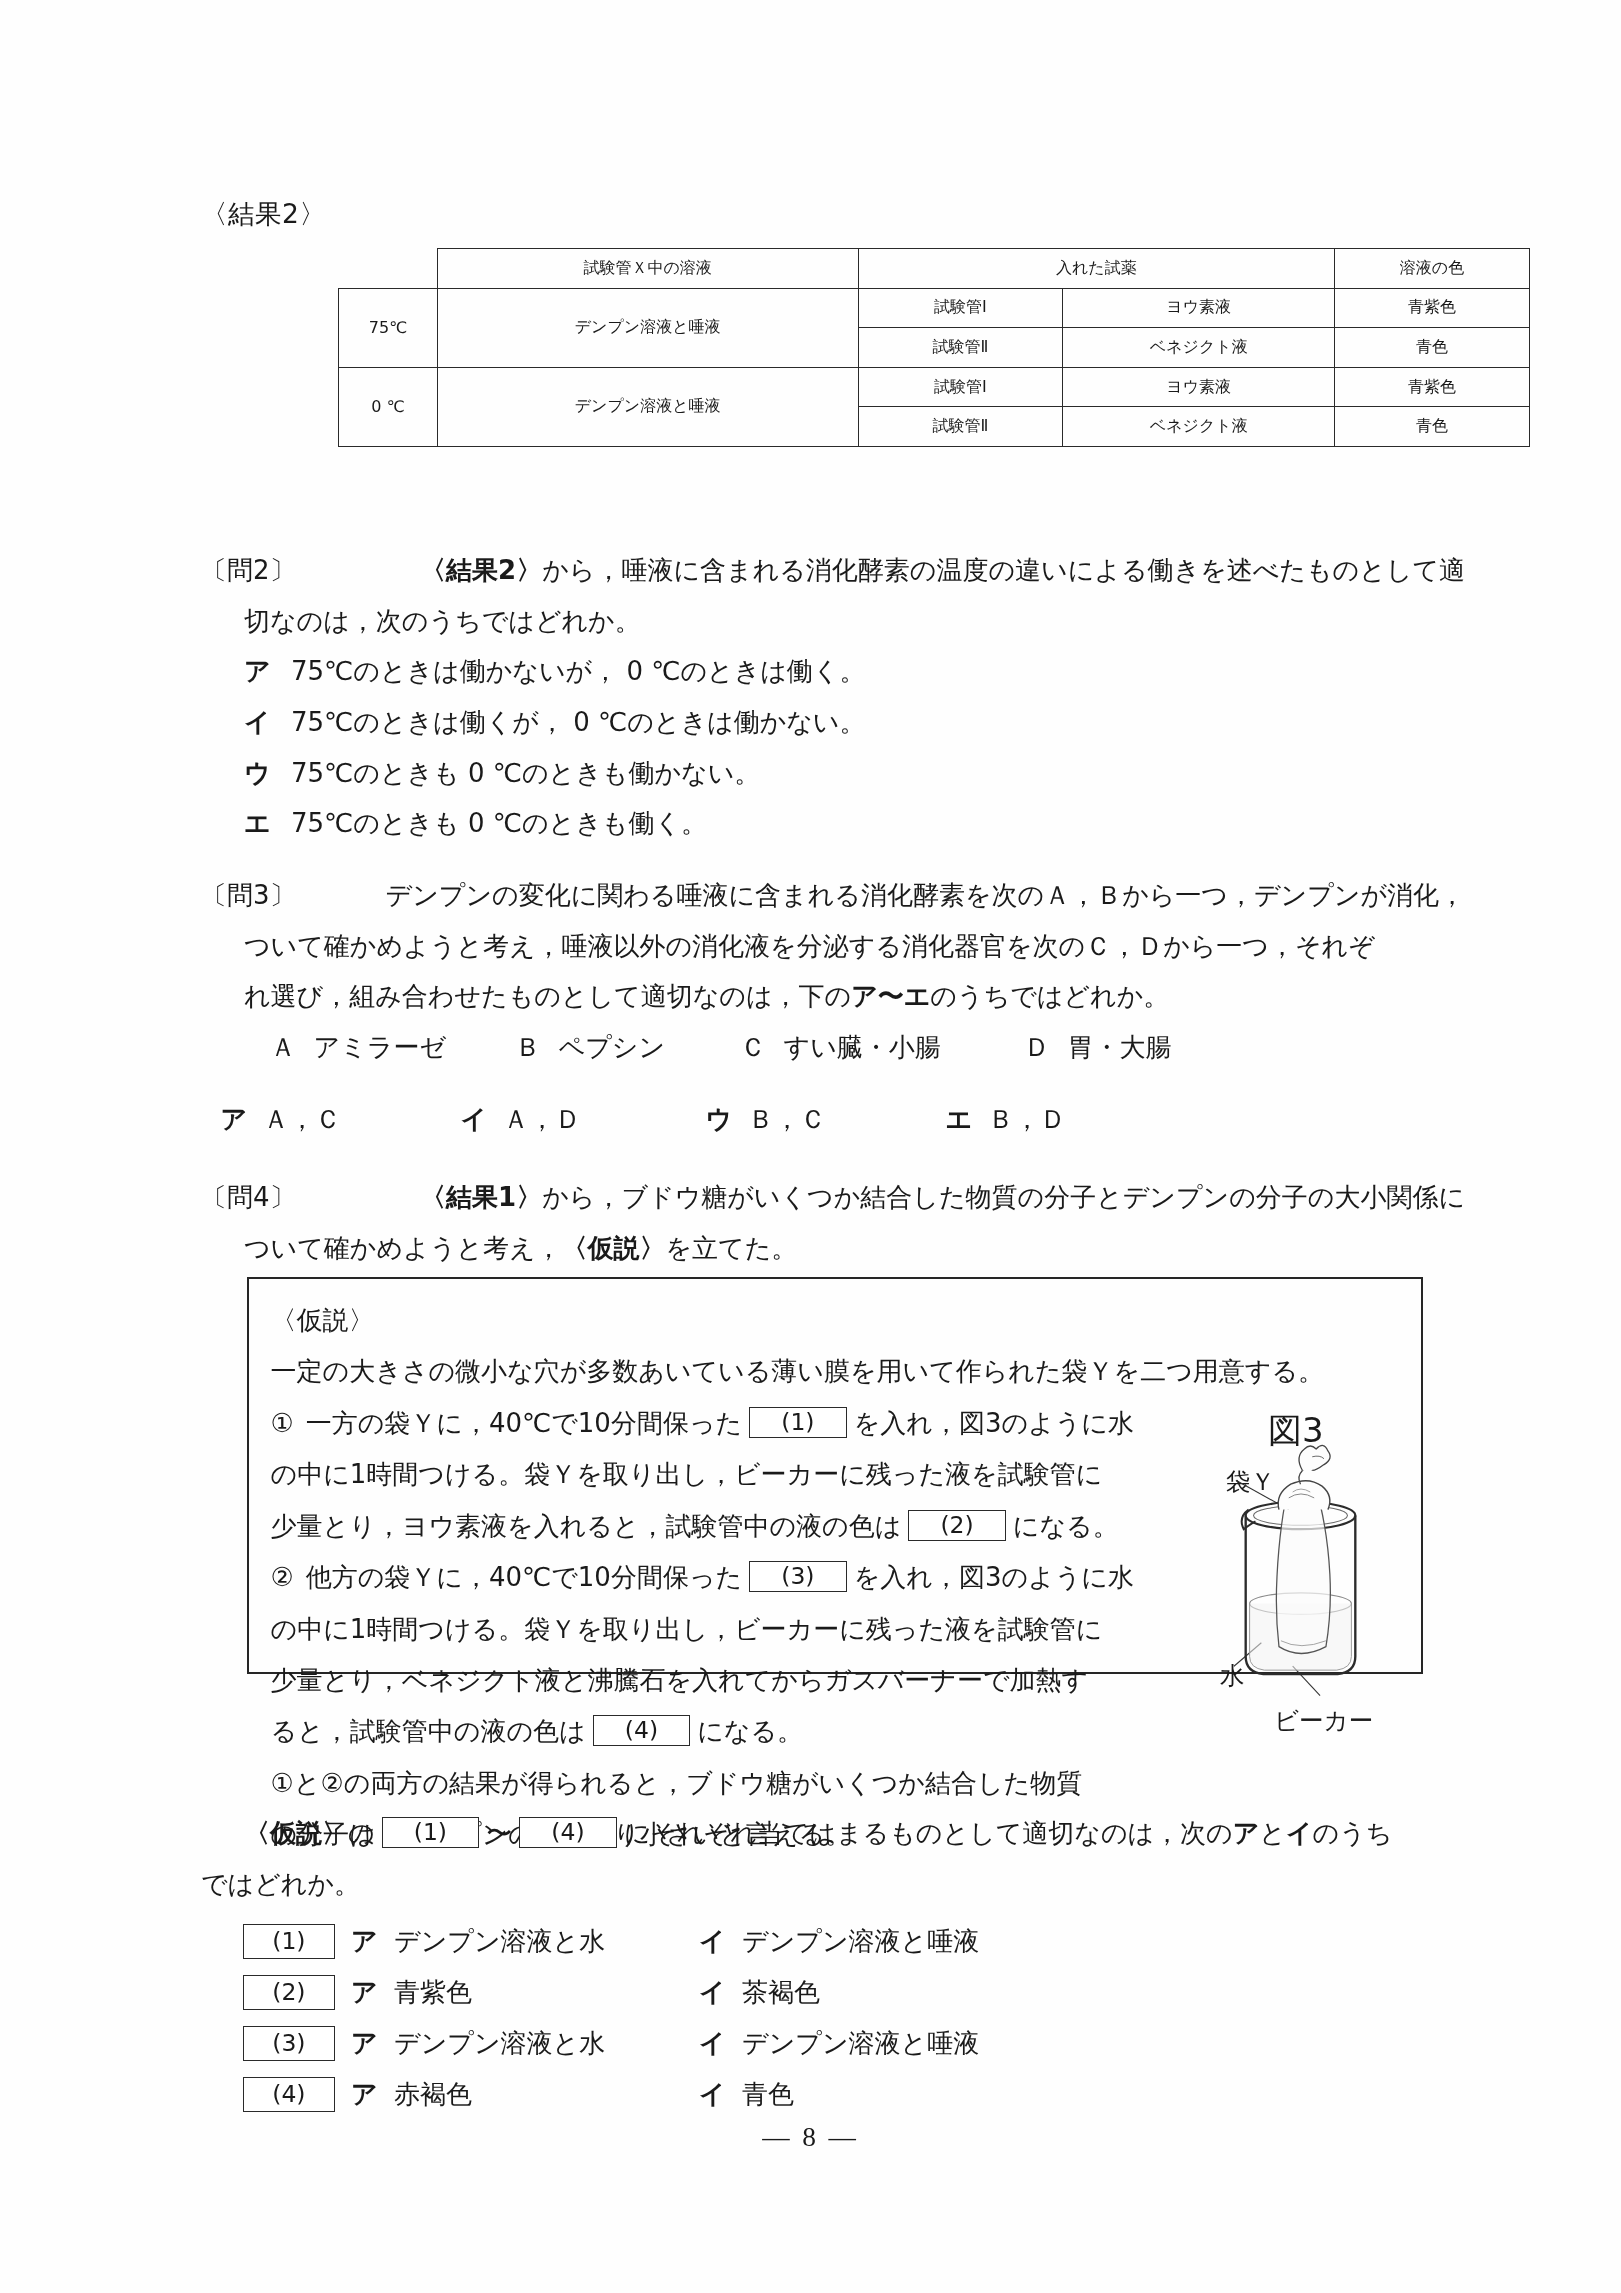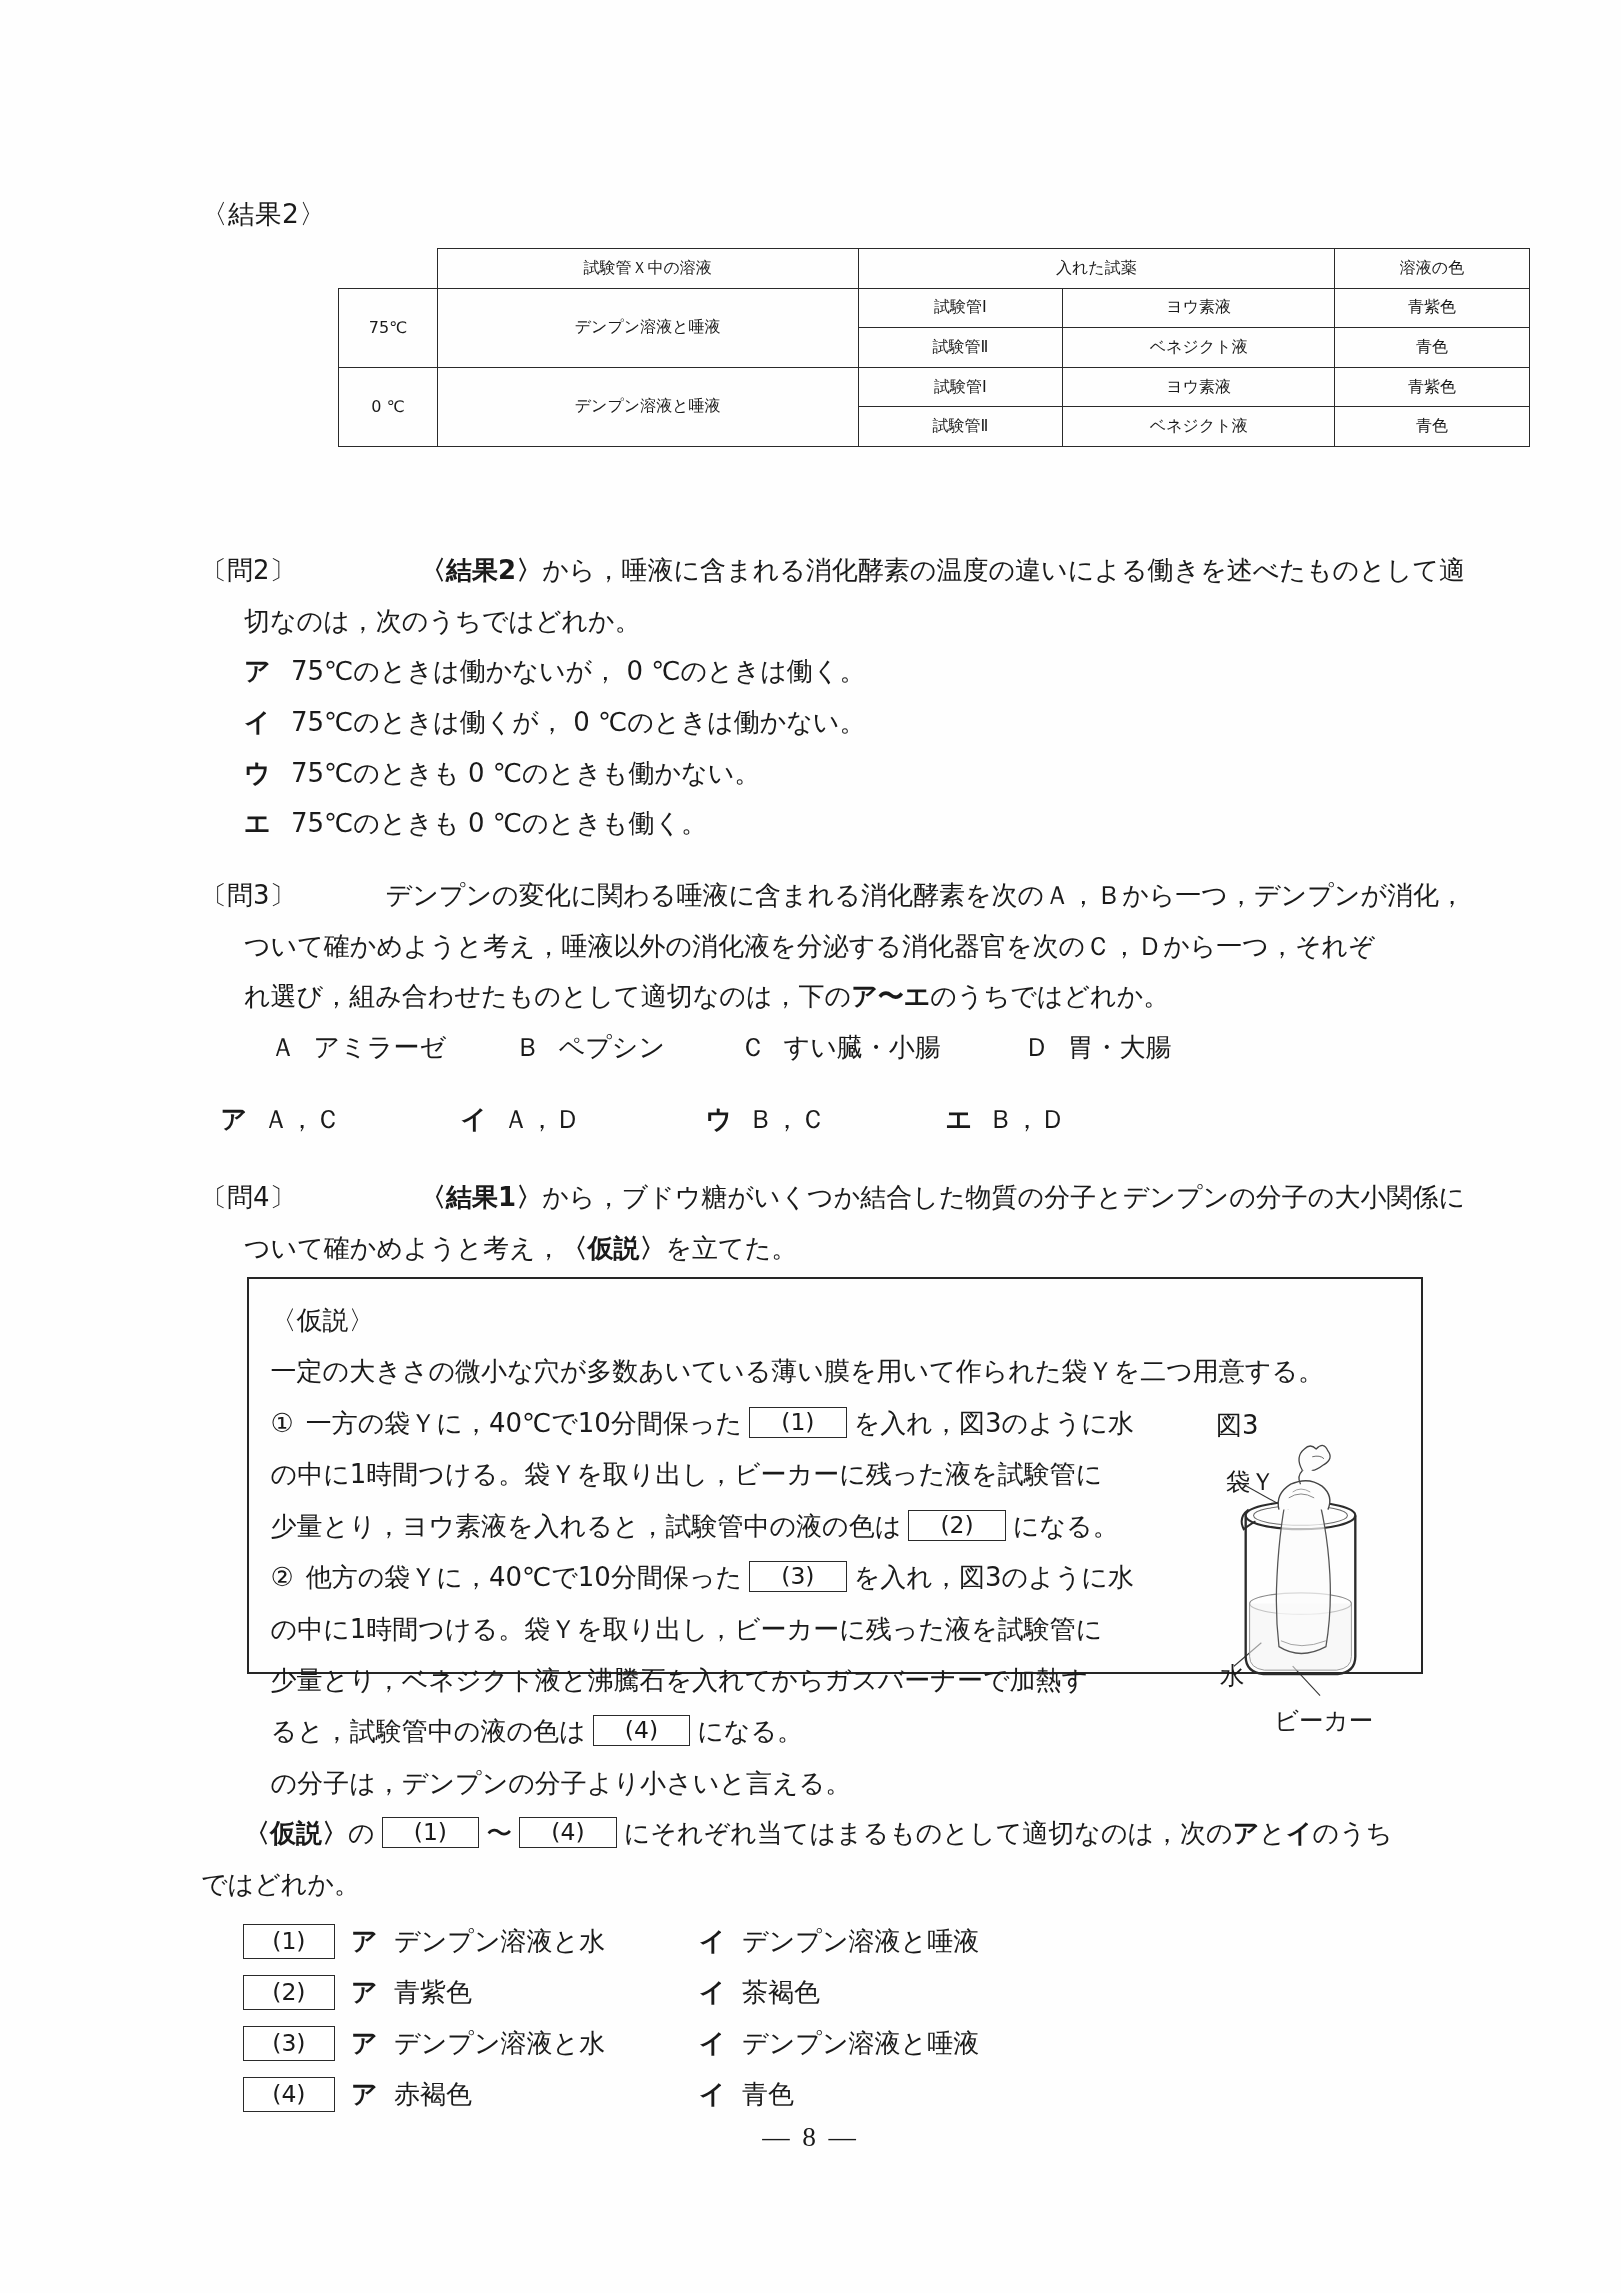--- a/index.html
+++ b/index.html
@@ -158,23 +158,23 @@
   
   #figure3 {
     position: absolute;
     left: 1218px;
     top: 1400px;
     width: 211px;
     height: 323px;
   }
   #fig3-label {
     position: absolute;
-    left: 1216px;
+    left: 1268px;
     top: 1408px;
-    font-size: 26px;
+    font-size: 34px;
     text-align: center;
   }
   #fig3-bag-label {
     position: absolute;
     left: 1226px;
     top: 1465px;
     font-size: 24.5px;
   }
   #fig3-water-label {
     position: absolute;
@@ -378,20 +378,21 @@
         <span>
           <span>他方の袋Ｙに，40℃で10分間保った</span><span class="blank">(3)</span><span>を入れ，図3のように水</span>
         </span>
       </div>
       <p class="hy-indent">の中に1時間つける。袋Ｙを取り出し，ビーカーに残った液を試験管に</p>
       <p class="hy-indent">少量とり，ベネジクト液と沸騰石を入れてからガスバーナーで加熱す</p>
       <p class="hy-indent">
         <span>ると，試験管中の液の色は</span><span class="blank">(4)</span><span>になる。</span>
       </p>
 
+      <p class="hy-indent">①と②の両方の結果が得られると，ブドウ糖がいくつか結合した物質</p>
       <p>の分子は，デンプンの分子より小さいと言える。</p>
     </div>
   </div>
 
   <div id="fig3-label" class="jp">図3</div>
   <div id="fig3-bag-label" class="jp">袋Ｙ</div>
   <div id="fig3-water-label" class="jp">水</div>
   <div id="fig3-beaker-label" class="jp">ビーカー</div>
 
   <svg id="figure3" viewBox="0 0 215 330">

